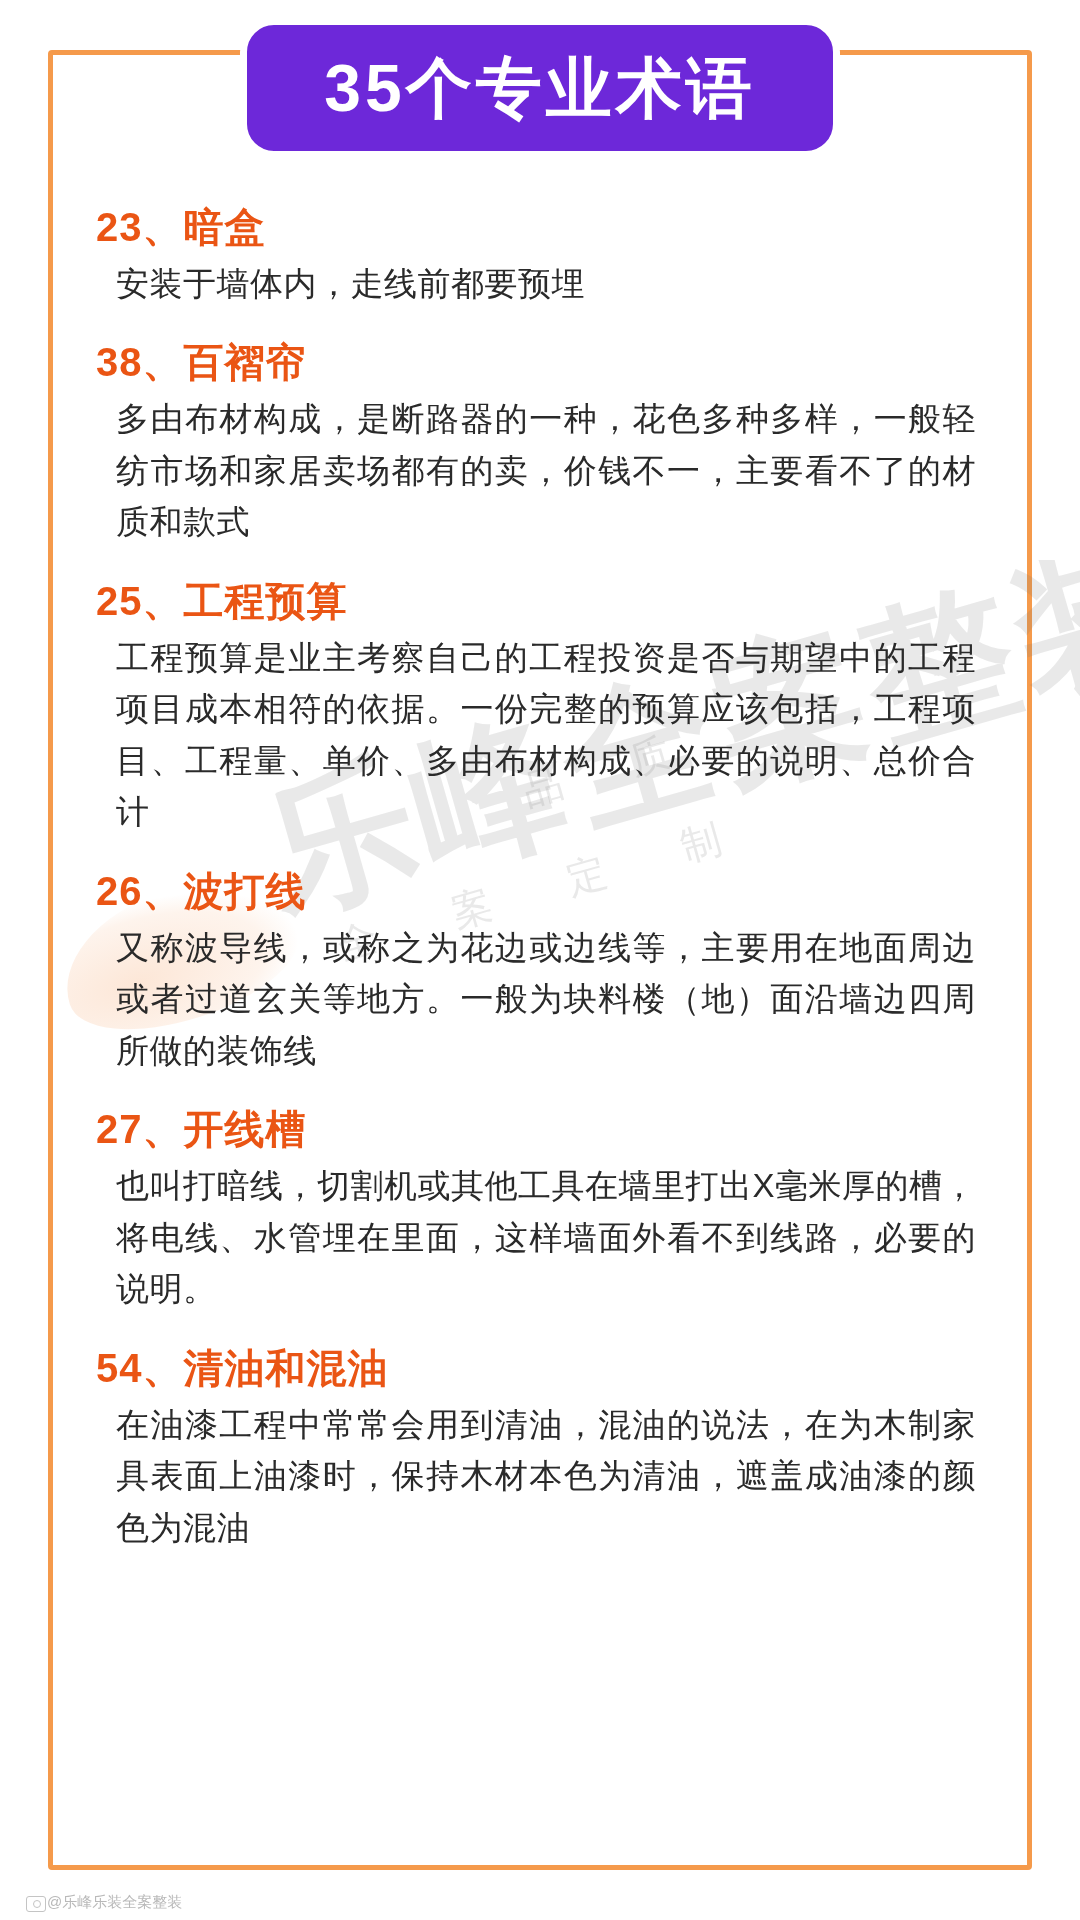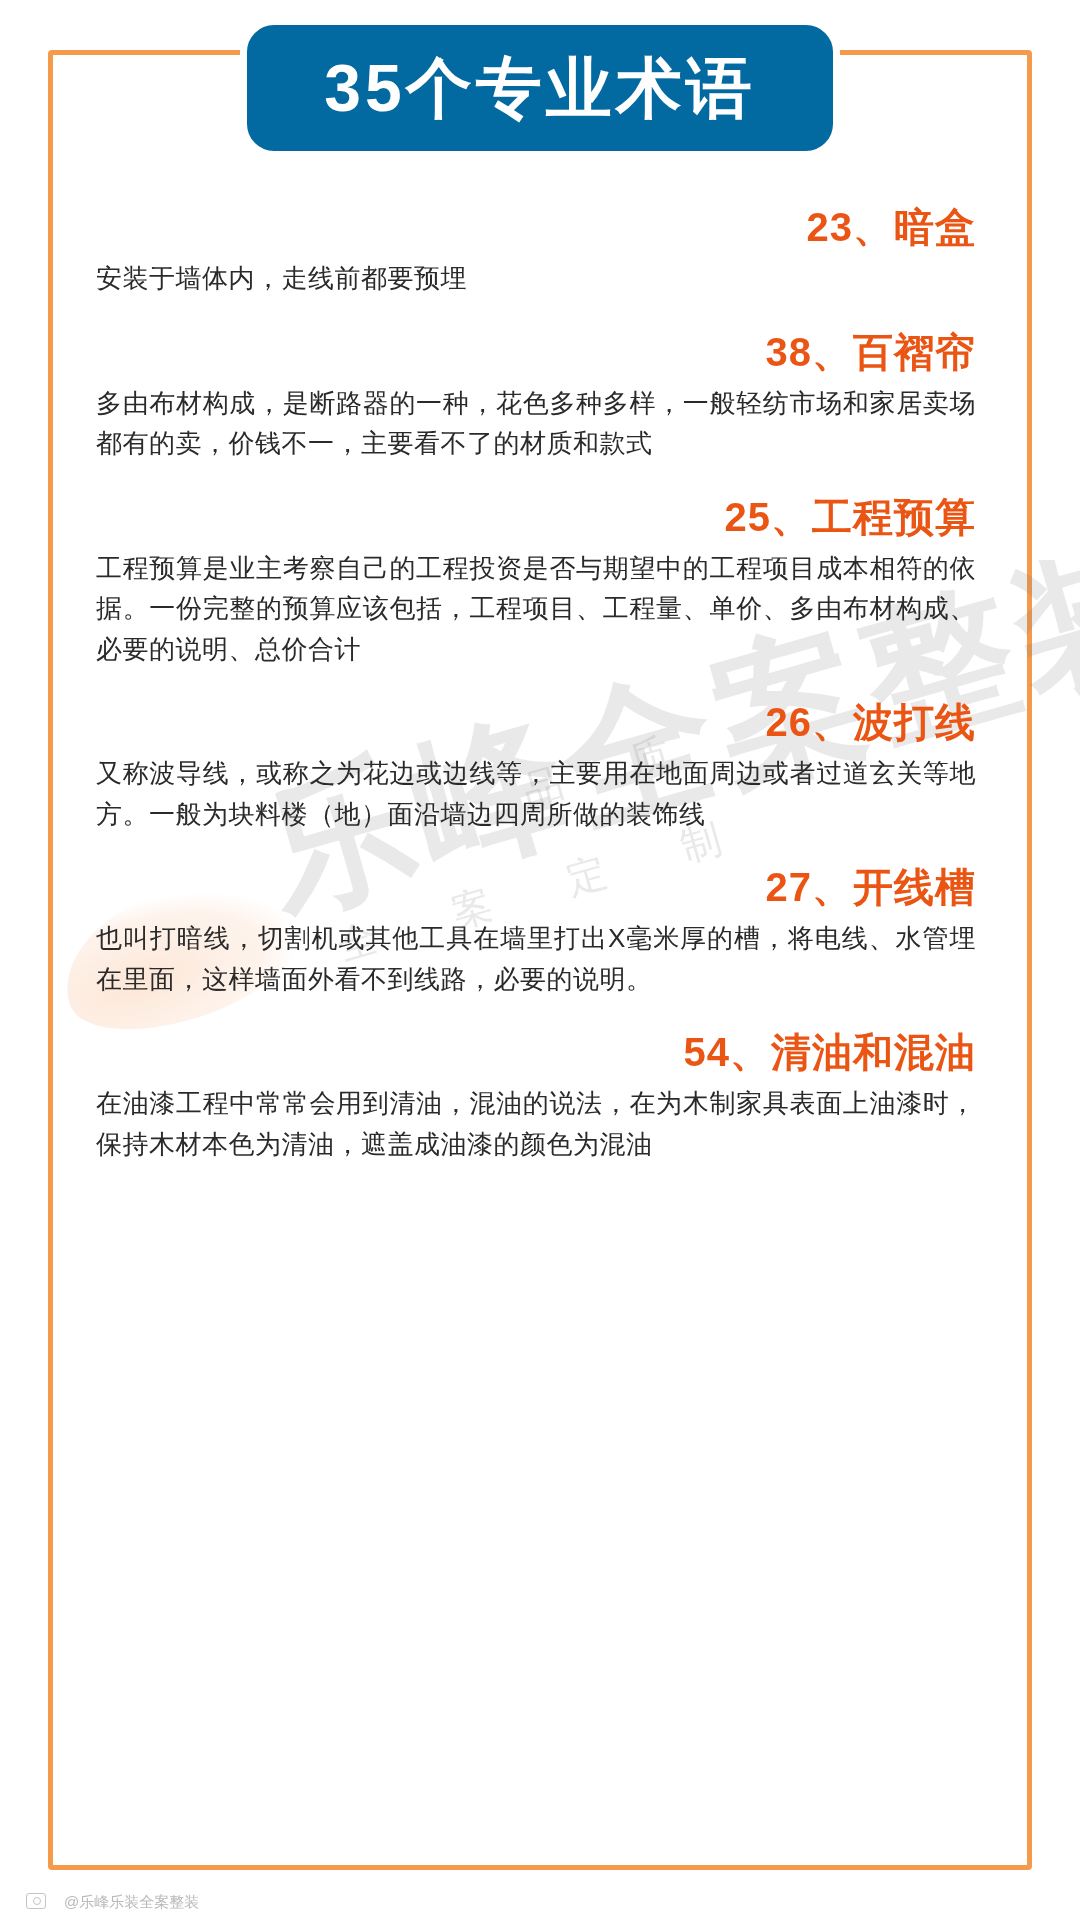--- a/index.html
+++ b/index.html
@@ -27,21 +27,21 @@
     box-sizing: border-box;
   }
 
   
   .title-pill {
     position: absolute;
     left: 240px;
     top: 18px;
     width: 600px;
     height: 140px;
-    background: #0369a1;
+    background: #6d28d9;
     border-radius: 34px;
     box-sizing: border-box;
     border: 7px solid #ffffff;
     display: flex;
     align-items: center;
     justify-content: center;
     z-index: 5;
   }
   .title-pill .title-text {
     color: #ffffff;
@@ -116,40 +116,40 @@
   .term {
     margin-bottom: 26px;
   }
   .term-title {
     color: #ea5514;
     font-size: 40px;
     font-weight: bold;
     line-height: 1.35;
     margin-bottom: 4px;
     letter-spacing: 1px;
-    text-align: right;
   }
   .term-body {
     color: #2a2a2a;
-    font-size: 26px;
+    font-size: 33px;
     line-height: 1.56;
     letter-spacing: 0.5px;
     text-align: justify;
+    margin-left: 20px;
   }
 
   
   .footer-credit {
     position: absolute;
     left: 26px;
     bottom: 8px;
     font-size: 15px;
     color: #b9b9b9;
     display: flex;
-    align-items: flex-start;
-    gap: 18px;
+    align-items: flex-end;
+    gap: 1px;
     z-index: 6;
   }
   .footer-credit .cam-icon {
     display: inline-block;
     width: 18px;
     height: 14px;
     border: 1.5px solid #c4c4c4;
     border-radius: 3px;
     position: relative;
   }

